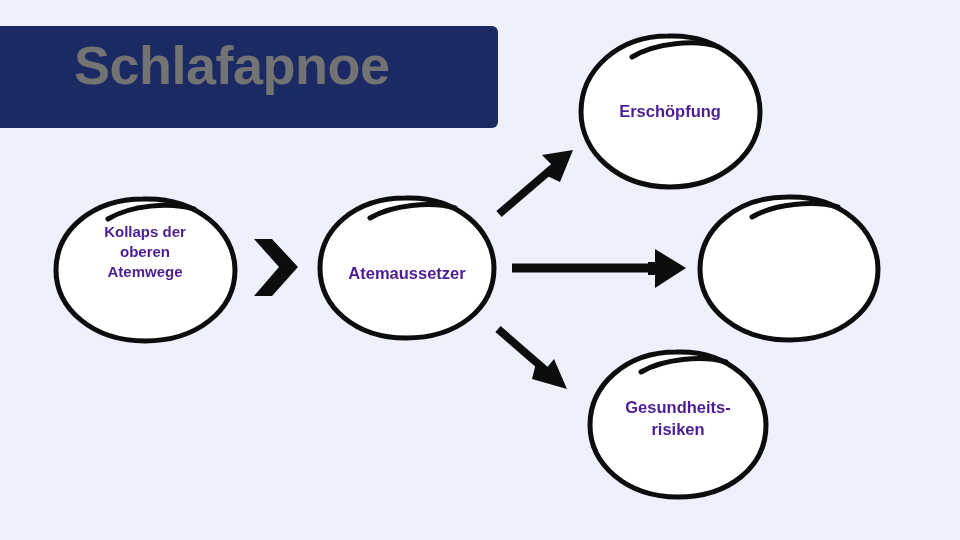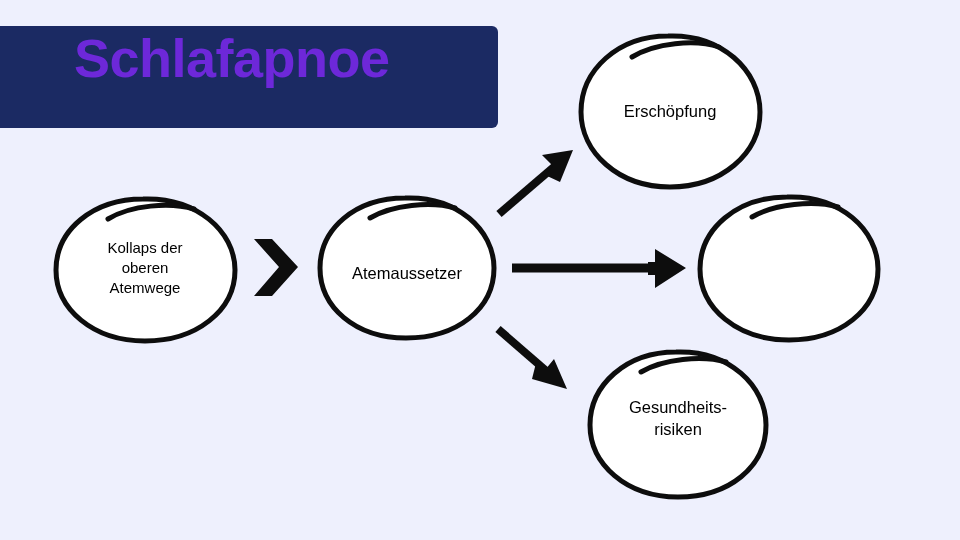--- a/index.html
+++ b/index.html
@@ -26,43 +26,43 @@
     top: 26px;
     width: 512px;
     height: 102px;
     background: #1b2a63;
     border-radius: 6px;
     box-sizing: border-box;
   }
   #title-text {
     position: absolute;
     left: 74px;
-    top: 31px;
+    top: 38px;
     width: 420px;
     font-size: 54px;
     font-weight: bold;
-    color: #6d28d9;
+    color: #737373;
     letter-spacing: -0.5px;
     line-height: 1;
     white-space: nowrap;
   }
   
   #diagram-svg {
     position: absolute;
     left: 0;
     top: 0;
     width: 960px;
     height: 540px;
   }
   
   .node-label {
     position: absolute;
     text-align: center;
-    font-weight: normal;
-    color: #000000;
+    font-weight: bold;
+    color: #4c1d95;
     line-height: 1.32;
     white-space: pre-line;
     pointer-events: none;
   }
   .node-label.small { font-size: 15px; }
   .node-label.mid   { font-size: 16.5px; }
 </style>
 </head>
 <body>
 
@@ -132,21 +132,21 @@
       <path fill="#ffffff" stroke="#0d0d0d" stroke-width="5" stroke-linecap="round" d="M 676 352
                C 729 350 766 386 766 425
                C 766 467 729 497 678 497
                C 626 497 590 464 590 425
                C 590 385 626 352 676 352 Z"></path>
       <path fill="none" stroke="#0d0d0d" stroke-width="5" stroke-linecap="round" d="M 641 372 C 663 359 702 355 726 362"></path>
     </g>
 
   </svg>
 
-  <div class="node-label small" style="left:55px; top:238px; width:180px;">Kollaps der
+  <div class="node-label small" style="left:55px; top:222px; width:180px;">Kollaps der
 oberen
 Atemwege</div>
 
   <div class="node-label mid" style="left:320px; top:263px; width:174px;">Atemaussetzer</div>
 
   <div class="node-label mid" style="left:580px; top:101px; width:180px;">Erschöpfung</div>
 
 
   <div class="node-label mid" style="left:590px; top:397px; width:176px;">Gesundheits-
 risiken</div>

